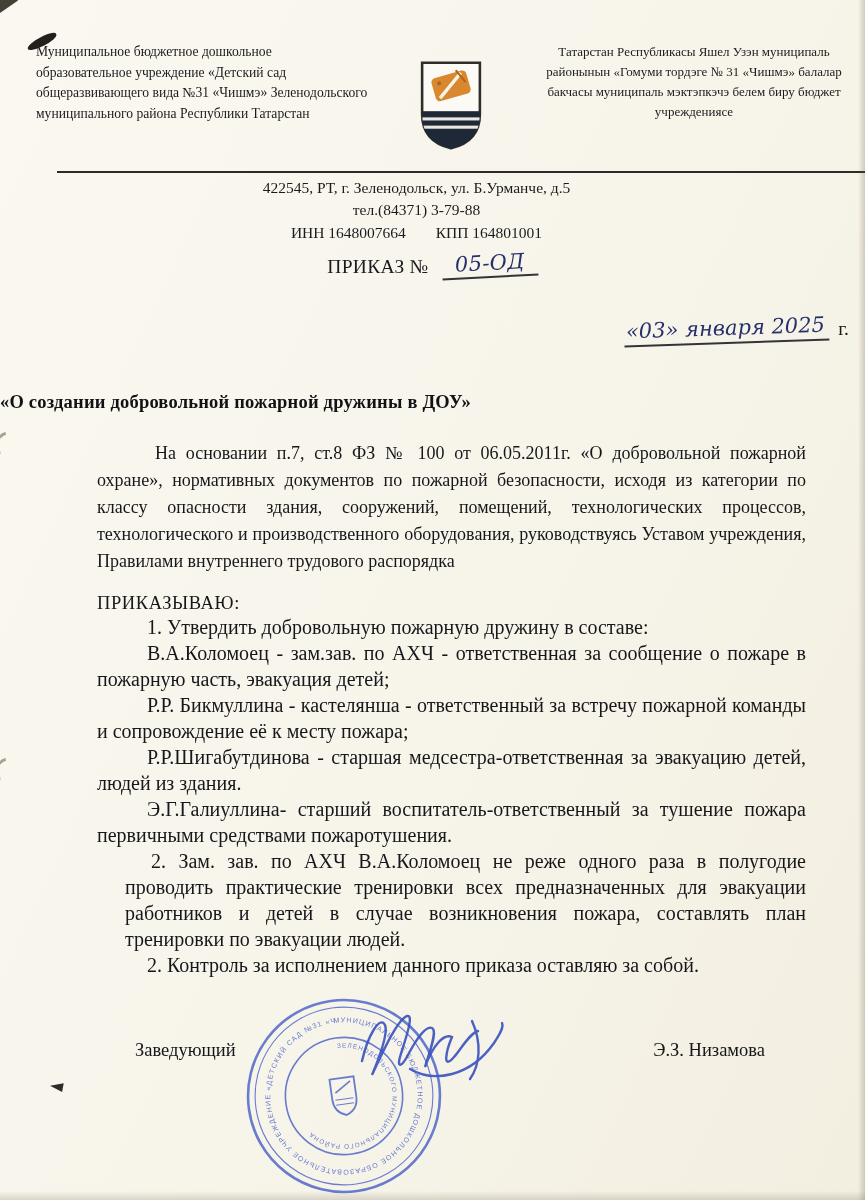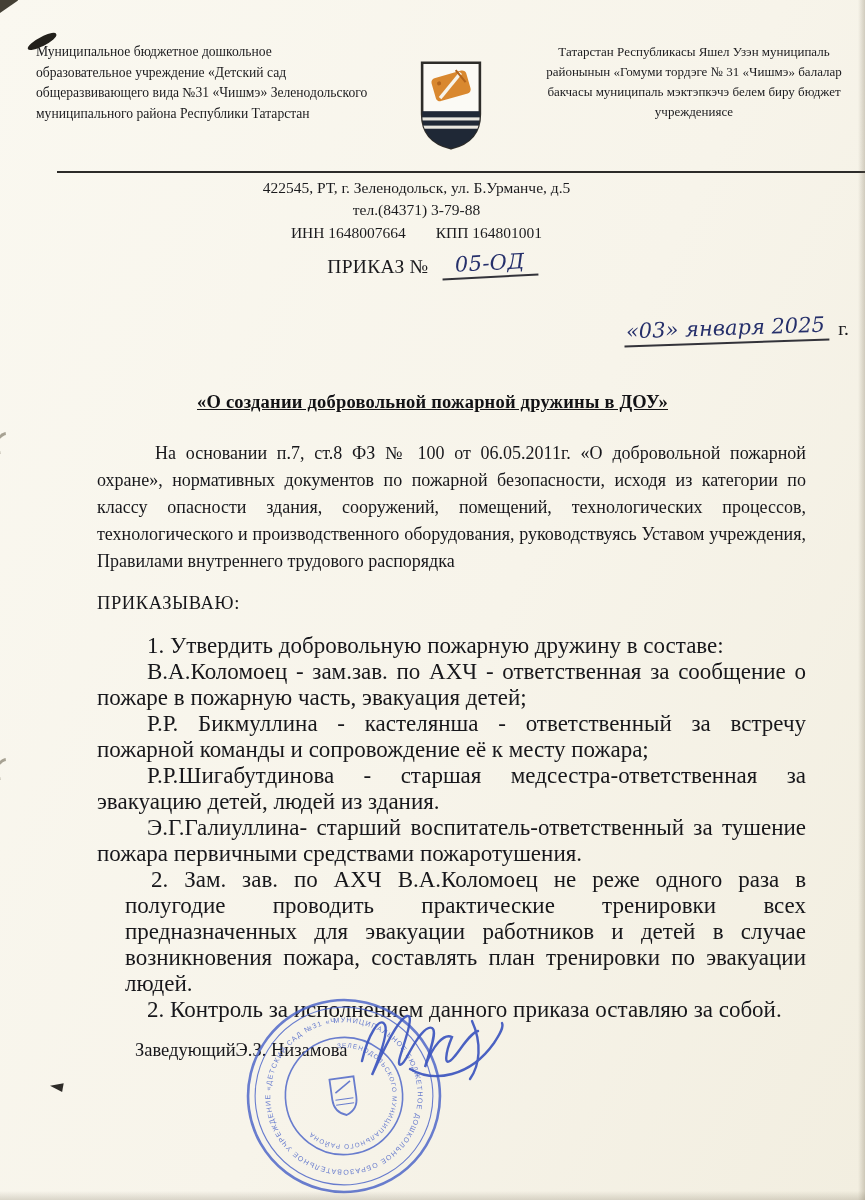--- a/index.html
+++ b/index.html
@@ -28,30 +28,30 @@
     font-size:21px; border-bottom:2px solid #33333a;
     transform:rotate(-3deg) translateY(-3px);
   }
   .date-line { position:absolute; top:316px; right:16px; font-size:19.5px; }
   .date-hand {
     display:inline-block; font-size:21px; padding:0 4px 2px 2px;
     border-bottom:2px solid #33333a; transform:rotate(-2deg);
   }
   .date-suffix { margin-left:4px; }
   
-  .doc-title { position:absolute; top:392px; left:0; right:0; text-align:center; font-weight:bold; font-size:18.5px; letter-spacing:.2px; color:#121215;text-decoration:underline; }
+  .doc-title { position:absolute; top:392px; left:0; right:0; text-align:left; font-weight:bold; font-size:18.5px; letter-spacing:.2px; color:#121215; }
   
   .body-text { position:absolute; top:440px; left:97px; width:709px; color:#17171b; }
   .intro { font-size:18px; line-height:27px; text-align:justify; text-indent:58px; }
   .directive { margin-top:18px; font-size:18.5px; letter-spacing:.6px; }
-  .items { margin-top:19px; font-size:23px; line-height:26px; text-align:justify; }
+  .items { font-size:20px; line-height:26px; text-align:justify; }
   .items p { text-indent:50px; }
   .items p.deep { padding-left:28px; text-indent:26px; }
   
-  .sig-row { position:absolute; top:1040px; left:135px; right:100px; display:flex; justify-content:flex-start; font-size:18.5px; color:#17171b; }
+  .sig-row { position:absolute; top:1040px; left:135px; right:100px; display:flex; justify-content:space-between; font-size:18.5px; color:#17171b; }
   
   .stamp { position:absolute; left:243px; top:995px; width:202px; height:202px; opacity:.82; transform:rotate(-8deg); }
   .signature { position:absolute; left:352px; top:1003px; width:175px; height:95px; opacity:.92; }
   
   .artifact { position:absolute; }
   .corner-blob { left:26px; top:37px; width:32px; height:9px; background:#23201b; border-radius:60% 40% 55% 45%; transform:rotate(-26deg); }
   .corner-edge { left:-6px; top:-6px; width:22px; height:14px; background:#444035; transform:rotate(-35deg); }
   .left-arc { width:16px; height:26px; border:3px solid #a7a293; border-radius:50%; border-right-color:transparent; border-top-color:transparent; transform:rotate(40deg); left:-5px; }
   .left-arc-1 { top:430px; }
   .left-arc-2 { top:756px; }

